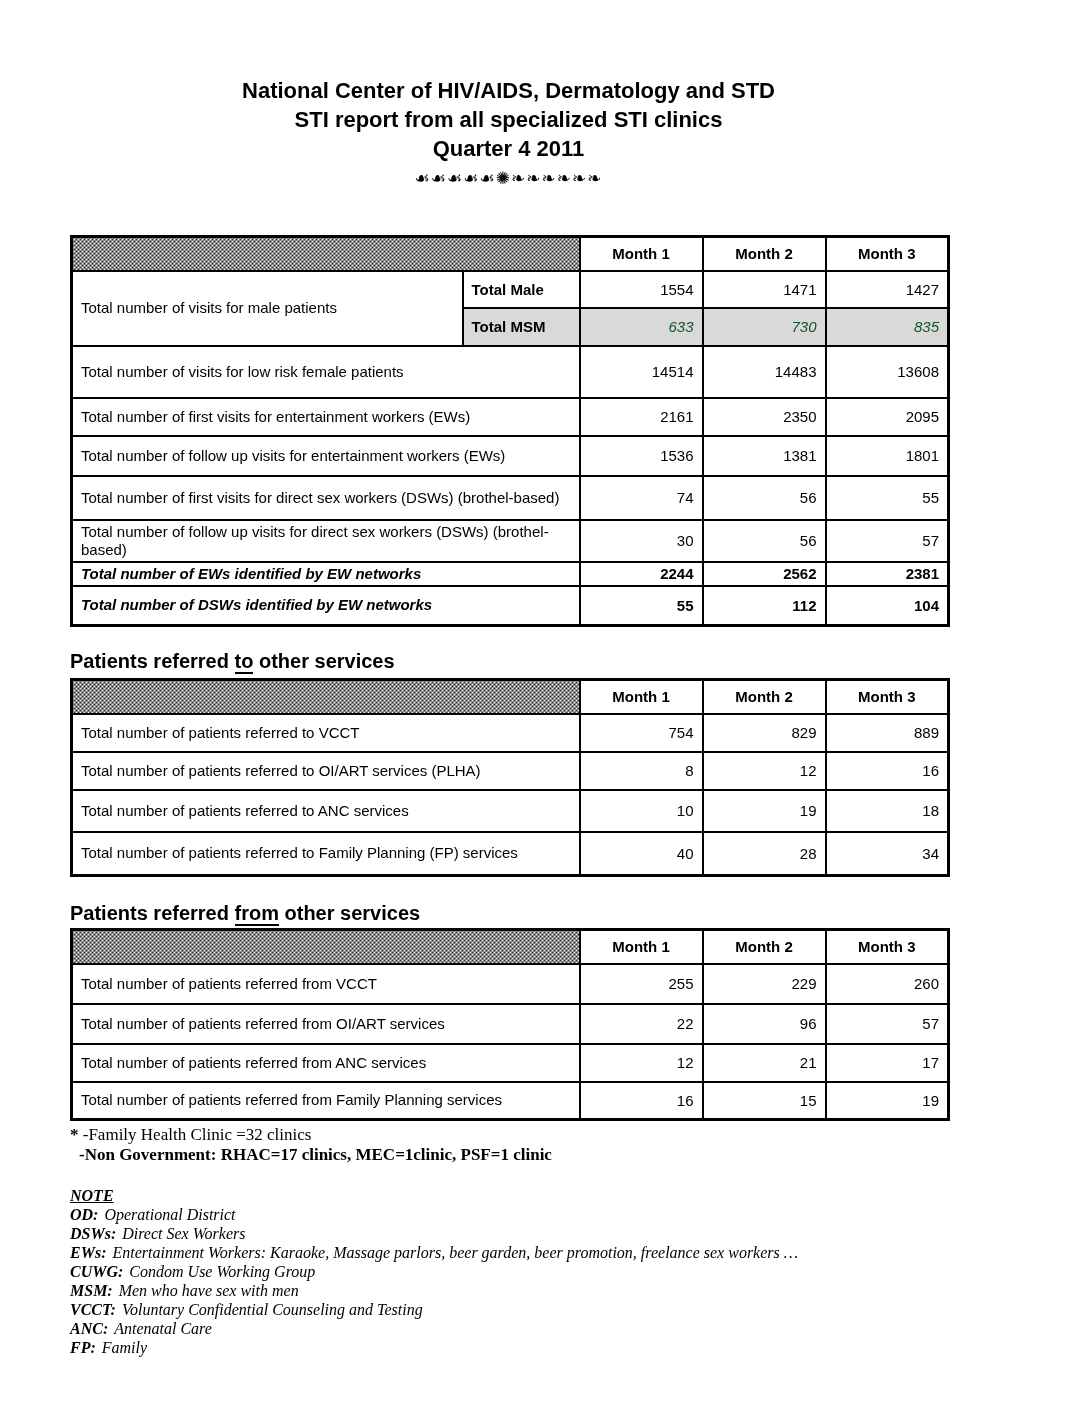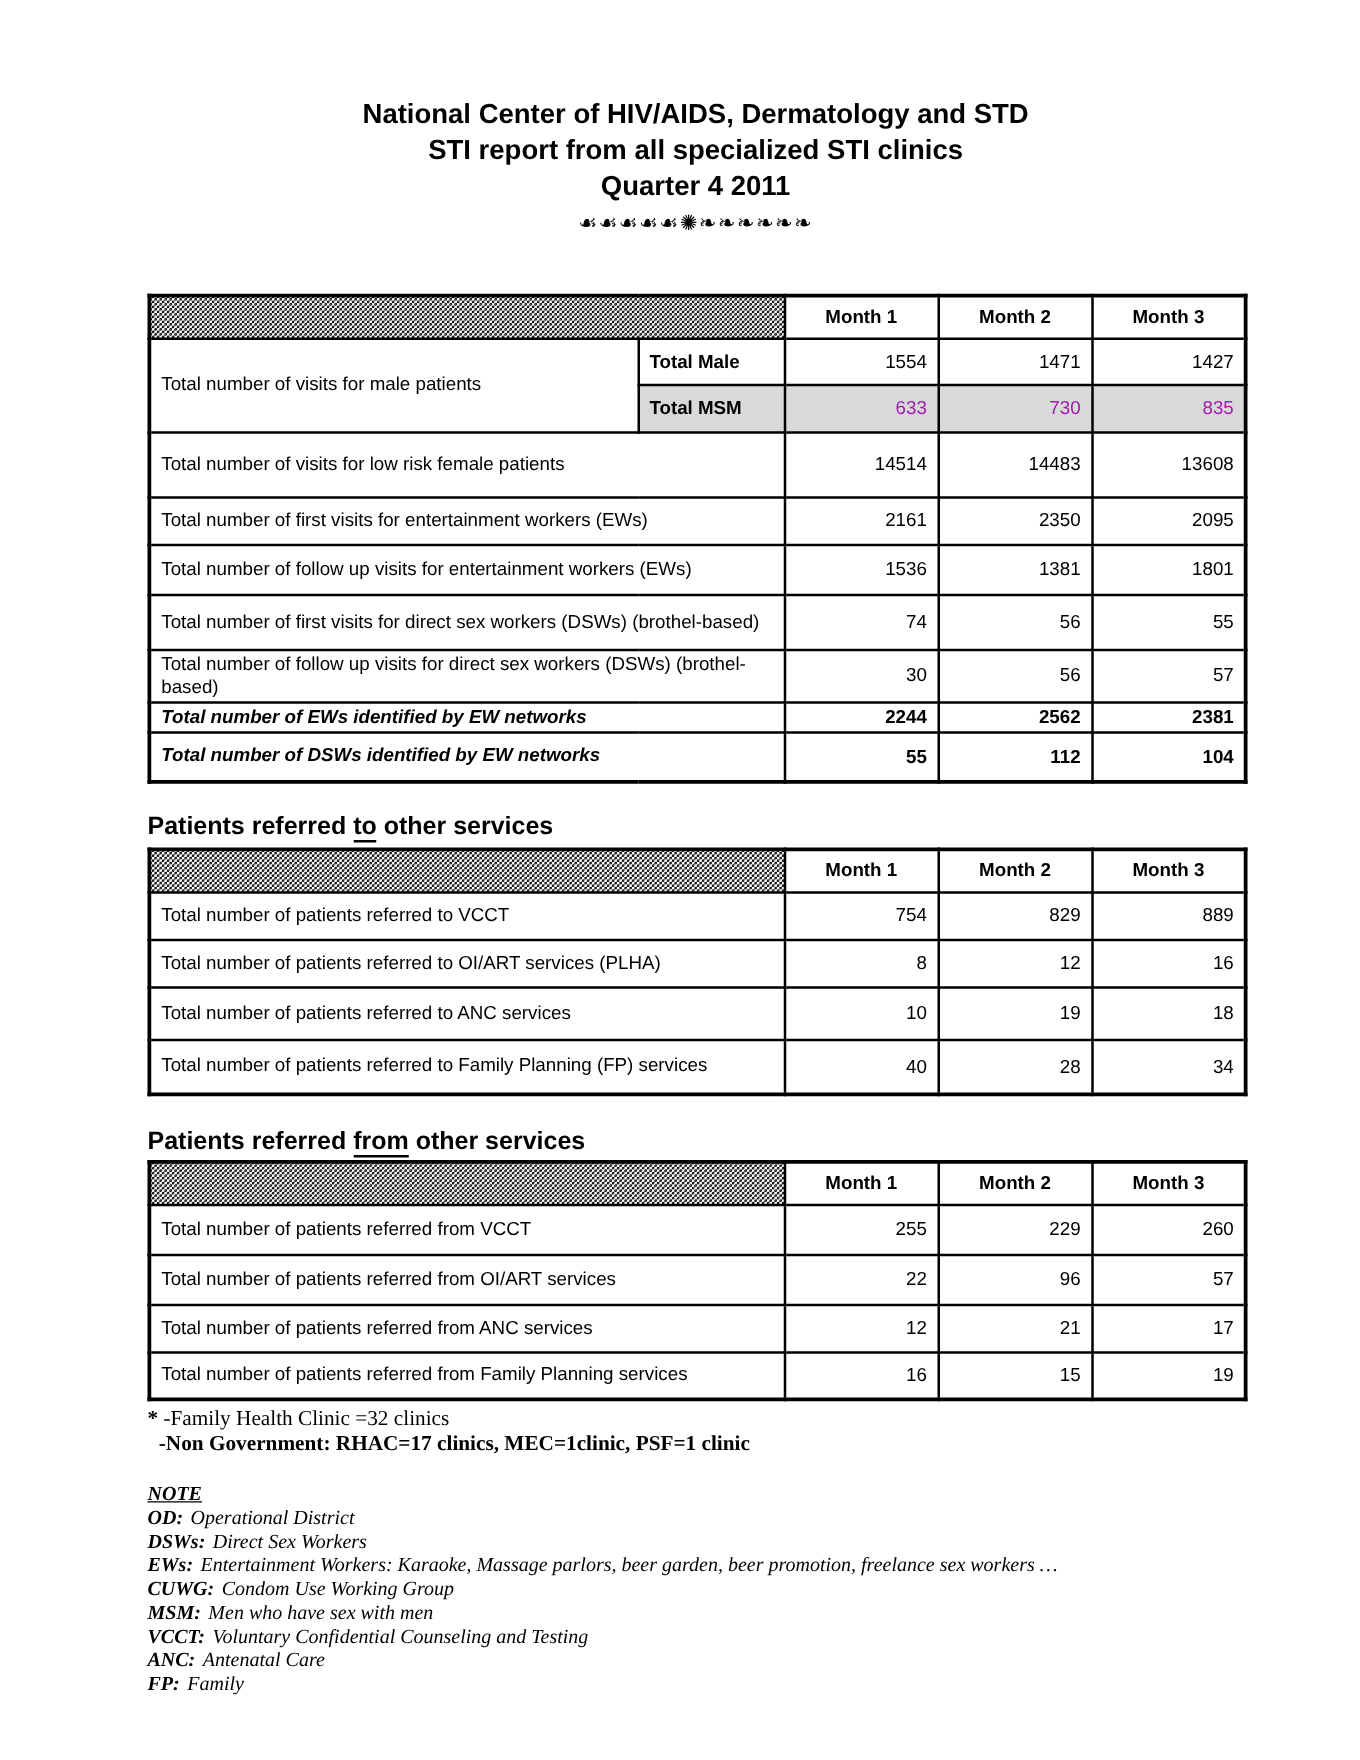--- a/index.html
+++ b/index.html
@@ -1,21 +1,21 @@
 <!DOCTYPE html>
 <html><head>
 <meta charset="utf-8">
 <style>
   * { margin:0; padding:0; box-sizing:border-box; }
   html,body { background:#fff; }
   .page {
     width:1088px; height:1408px; background:#ffffff; color:#000;
     font-family:"Liberation Sans", sans-serif; overflow:hidden; position:relative;
   }
-  .content { margin-left:118px; width:877px; }
+  .content { margin-left:70px; width:877px; }
 
   
   .title-block { padding-top:76px; text-align:center; font-weight:bold; font-size:22px; line-height:29px; }
   .ornament { text-align:center; font-size:17px; line-height:20px; margin-top:6px; letter-spacing:1px; }
 
   
   table.t { border-collapse:collapse; table-layout:fixed; width:877px; border:3px solid #000; }
   table.t td { border:2px solid #000; vertical-align:middle; font-size:15px; padding:2px 8px; }
   td.hatch {
     background-color:#fff;
@@ -23,21 +23,21 @@
       linear-gradient(45deg,#000 25%,transparent 25%,transparent 75%,#000 75%,#000),
       linear-gradient(45deg,#000 25%,transparent 25%,transparent 75%,#000 75%,#000);
     background-size:4px 4px;
     background-position:0 0,2px 2px;
   }
   td.mh { font-weight:bold; text-align:center; font-size:16px; }
   td.lbl { text-align:left; line-height:18px; }
   td.sub { font-weight:bold; text-align:left; font-size:16px; }
   td.num { text-align:right; font-size:16px; padding-right:10px; }
   tr.shade td { background:#d9d9d9; }
-  tr.shade td.num { color:#a21caf; }
+  tr.shade td.num { color:#14532d;font-style:italic; }
   tr.emph td.lbl { font-weight:bold; font-style:italic; font-size:15px; }
   tr.emph td.num { font-weight:bold; }
 
   
   .section-h { font-size:20px; font-weight:bold; line-height:24px; }
   .section-h .u { border-bottom:2px solid #000; }
   .h-to { margin-top:22px; margin-bottom:5px; }
   .h-from { margin-top:24px; margin-bottom:3px; }
 
   

